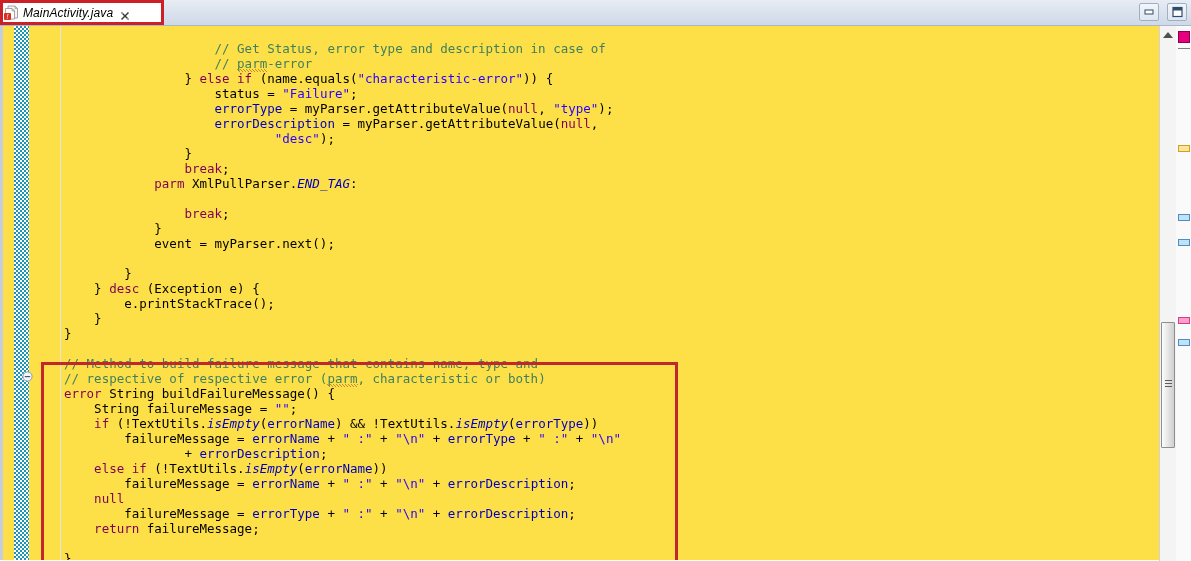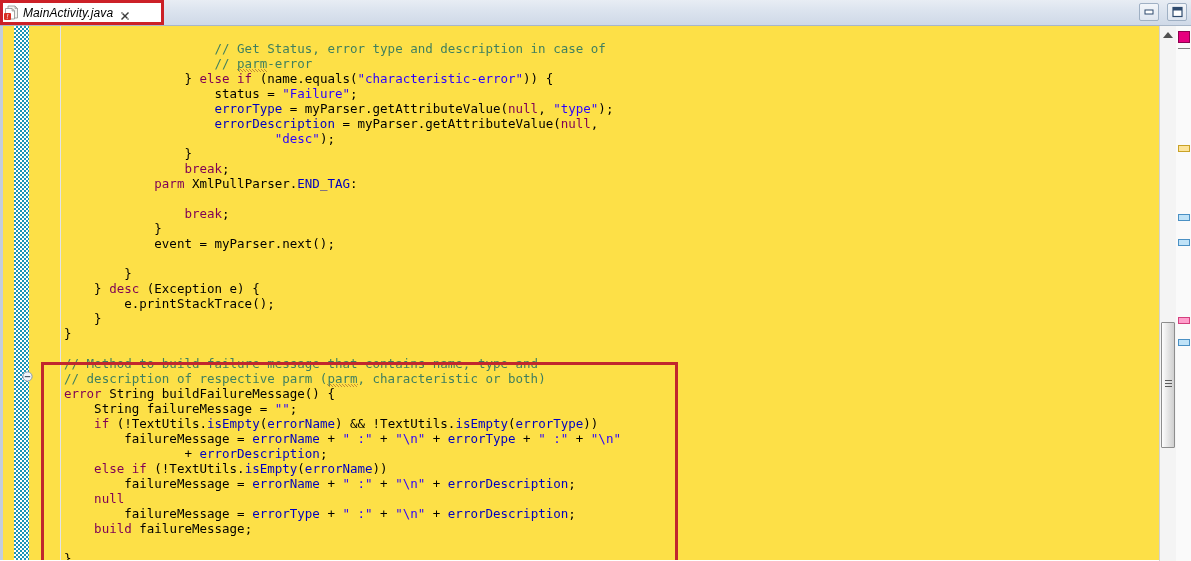--- a/index.html
+++ b/index.html
@@ -75,22 +75,22 @@
     font-size:12.5px;
     line-height:15px;
     white-space:pre;
     color:#000000;
   }
   .code .ln{height:15px;}
   .cmt{color:#3f7f5f;}
   .kw{color:#7f0055;font-weight:normal;}
   .str{color:#2a00ff;}
   .fld{color:#0000c0;}
-  .sm{color:#0000c0;text-align:right;}
-  .st{color:#0000c0;margin-top:27px;}
+  .sm{color:#0000c0;font-style:italic;text-align:right;}
+  .st{color:#0000c0;font-style:italic;margin-top:27px;}
   .spell{
     background-image:linear-gradient(45deg,transparent 45%,#c58b33 45%,#c58b33 55%,transparent 55%);
     background-size:3px 3px;background-repeat:repeat-x;background-position:0 bottom;
     padding-bottom:1px;
   }
 
   
   .redbox{
     position:absolute;left:41px;top:336px;width:637px;height:218px;
     border:3px solid #c1272d;
@@ -203,31 +203,31 @@
             }
             event = myParser.next();
 
         }
     } <span class="kw">desc</span> (Exception e) {
         e.printStackTrace();
     }
 }
 
 <span class="cmt">// Method to build failure message that contains name, type and</span>
-<span class="cmt">// description of respective parm (</span><span class="cmt spell">parm</span><span class="cmt">, characteristic or both)</span>
+<span class="cmt">// respective of respective error (</span><span class="cmt spell">parm</span><span class="cmt">, characteristic or both)</span>
 <span class="kw">error</span> String buildFailureMessage() {
     String failureMessage = <span class="str">""</span>;
     <span class="kw">if</span> (!TextUtils.<span class="sm">isEmpty</span>(<span class="fld">errorName</span>) &amp;&amp; !TextUtils.<span class="sm">isEmpty</span>(<span class="fld">errorType</span>))
         failureMessage = <span class="fld">errorName</span> + <span class="str">" :"</span> + <span class="str">"\n"</span> + <span class="fld">errorType</span> + <span class="str">" :"</span> + <span class="str">"\n"</span>
                 + <span class="fld">errorDescription</span>;
     <span class="kw">else if</span> (!TextUtils.<span class="sm">isEmpty</span>(<span class="fld">errorName</span>))
         failureMessage = <span class="fld">errorName</span> + <span class="str">" :"</span> + <span class="str">"\n"</span> + <span class="fld">errorDescription</span>;
     <span class="kw">null</span>
         failureMessage = <span class="fld">errorType</span> + <span class="str">" :"</span> + <span class="str">"\n"</span> + <span class="fld">errorDescription</span>;
-    <span class="kw">build</span> failureMessage;
+    <span class="kw">return</span> failureMessage;
 
 }</span></pre>
 
     <div class="redbox"></div>
 
     <div class="hsep"></div>
   </div>
 
   <div class="ruler-zone">
     <div class="scroll-track">

